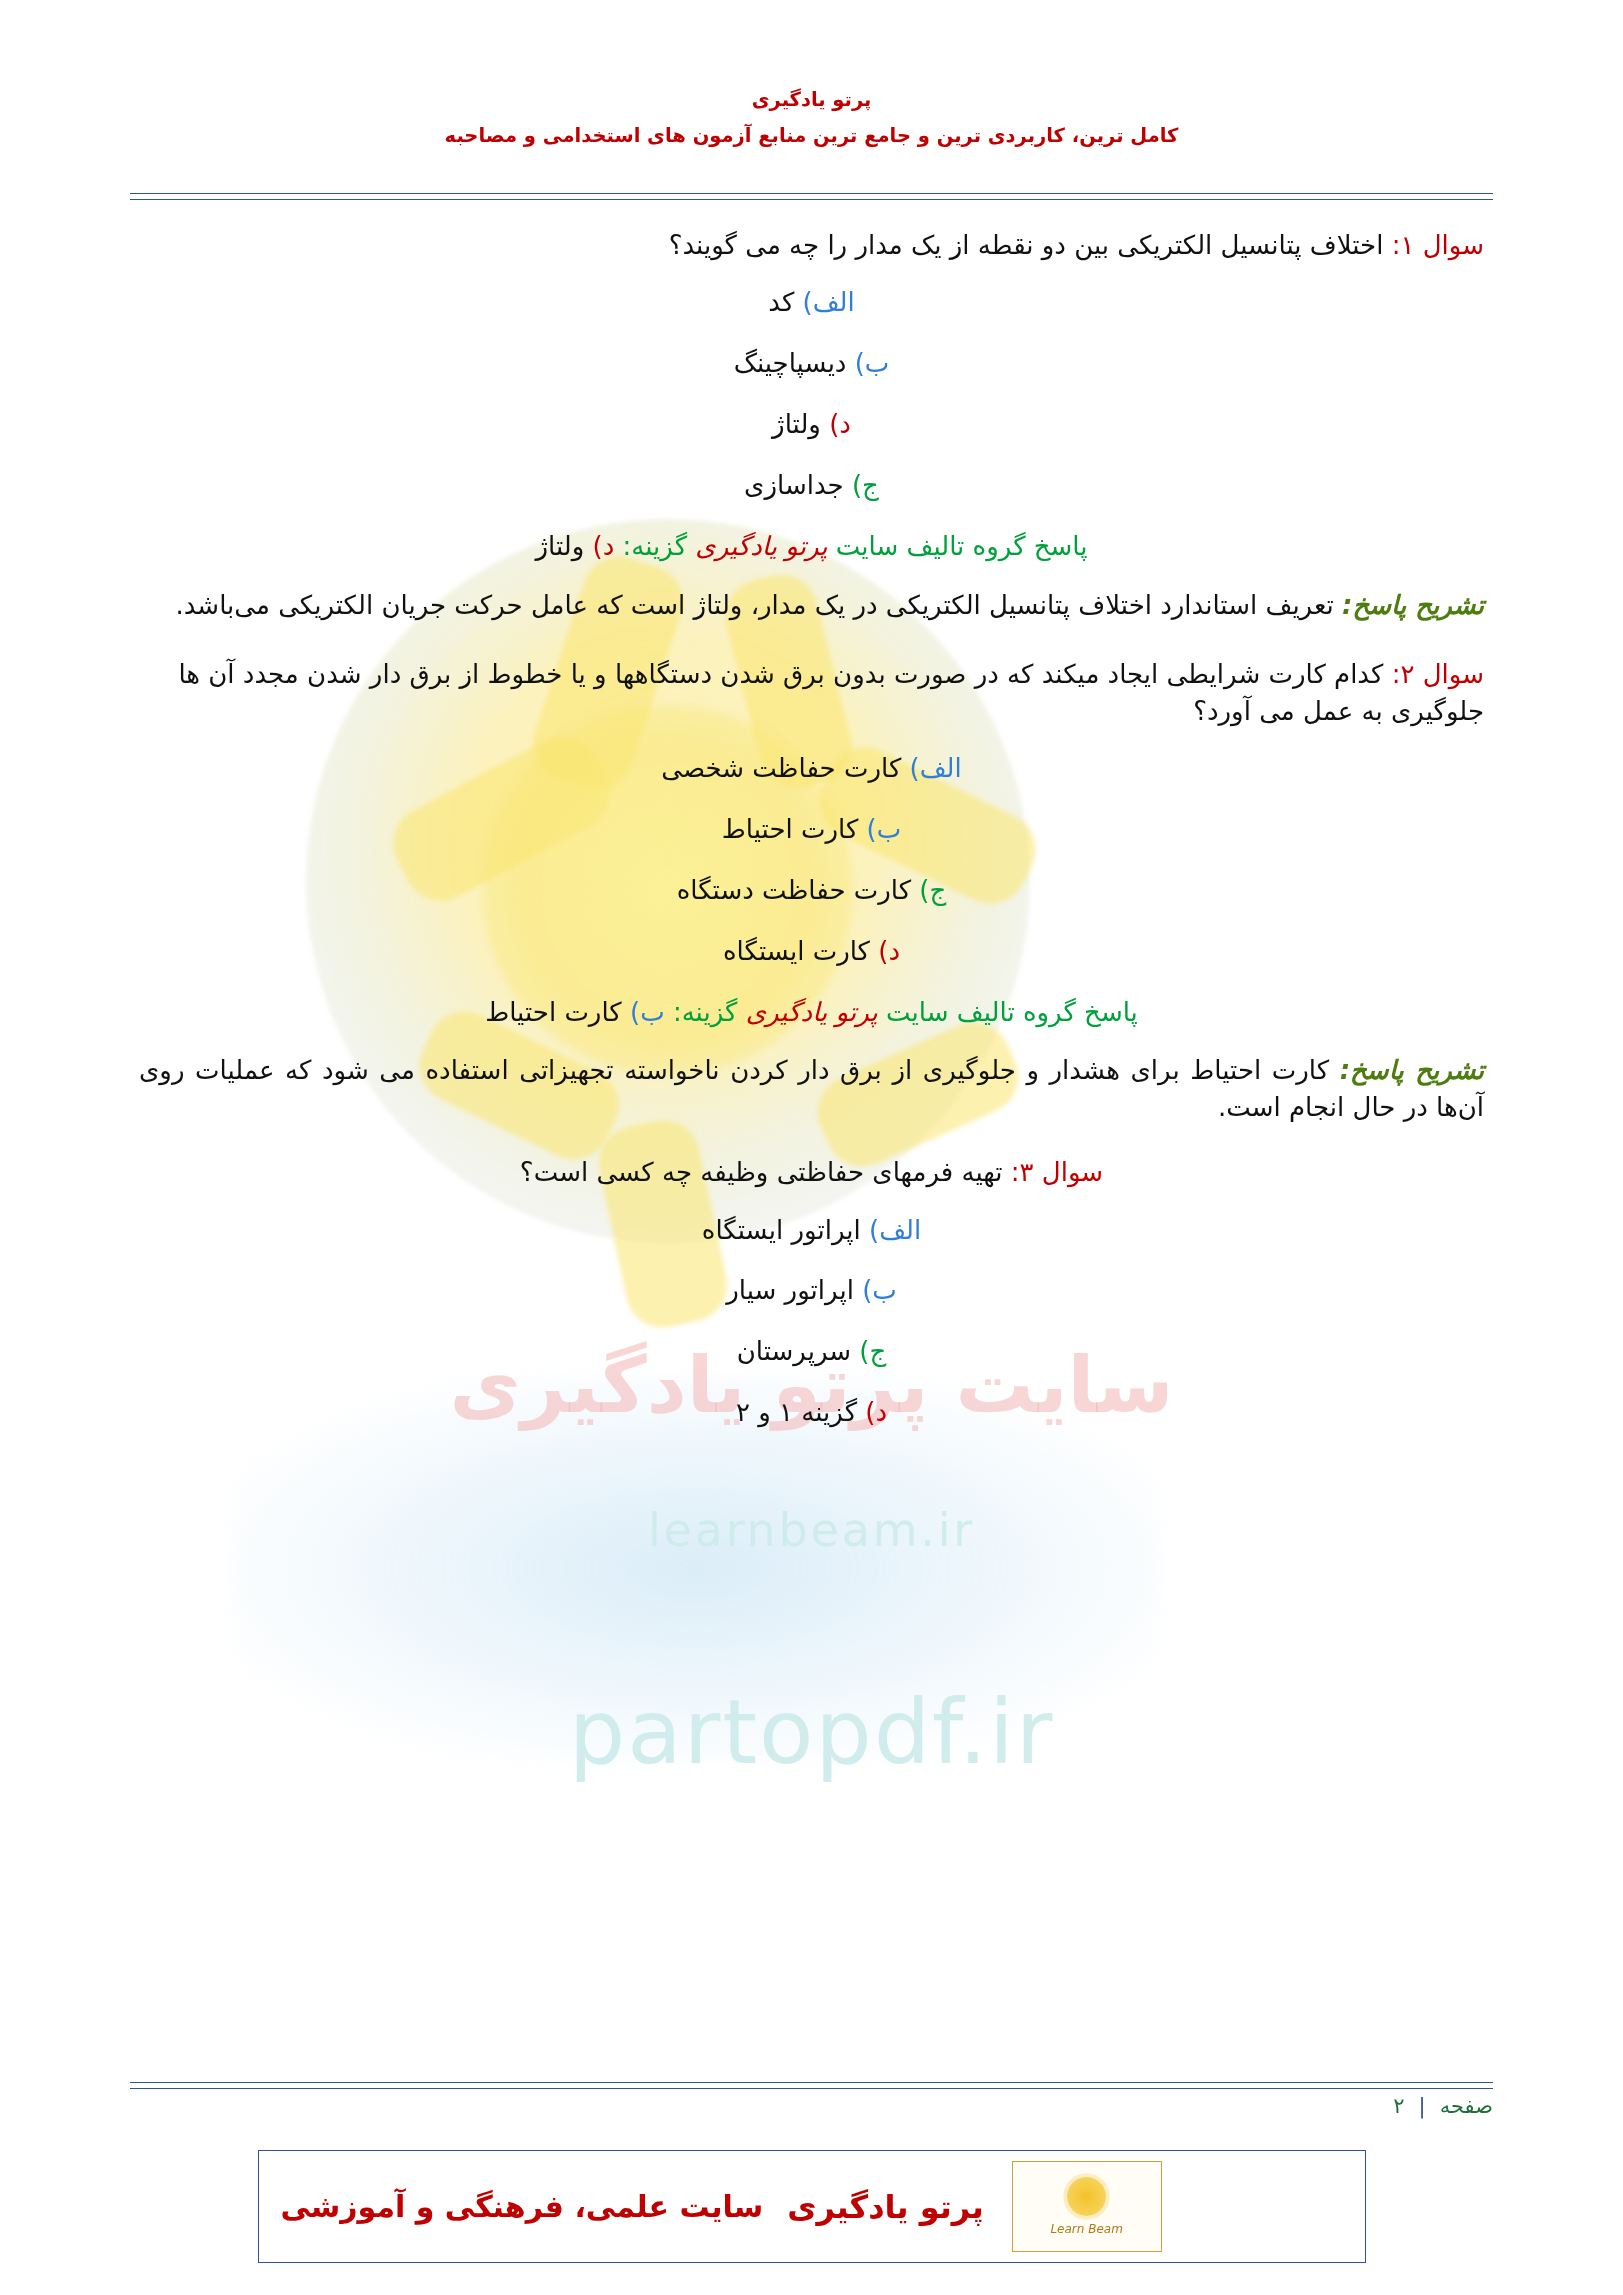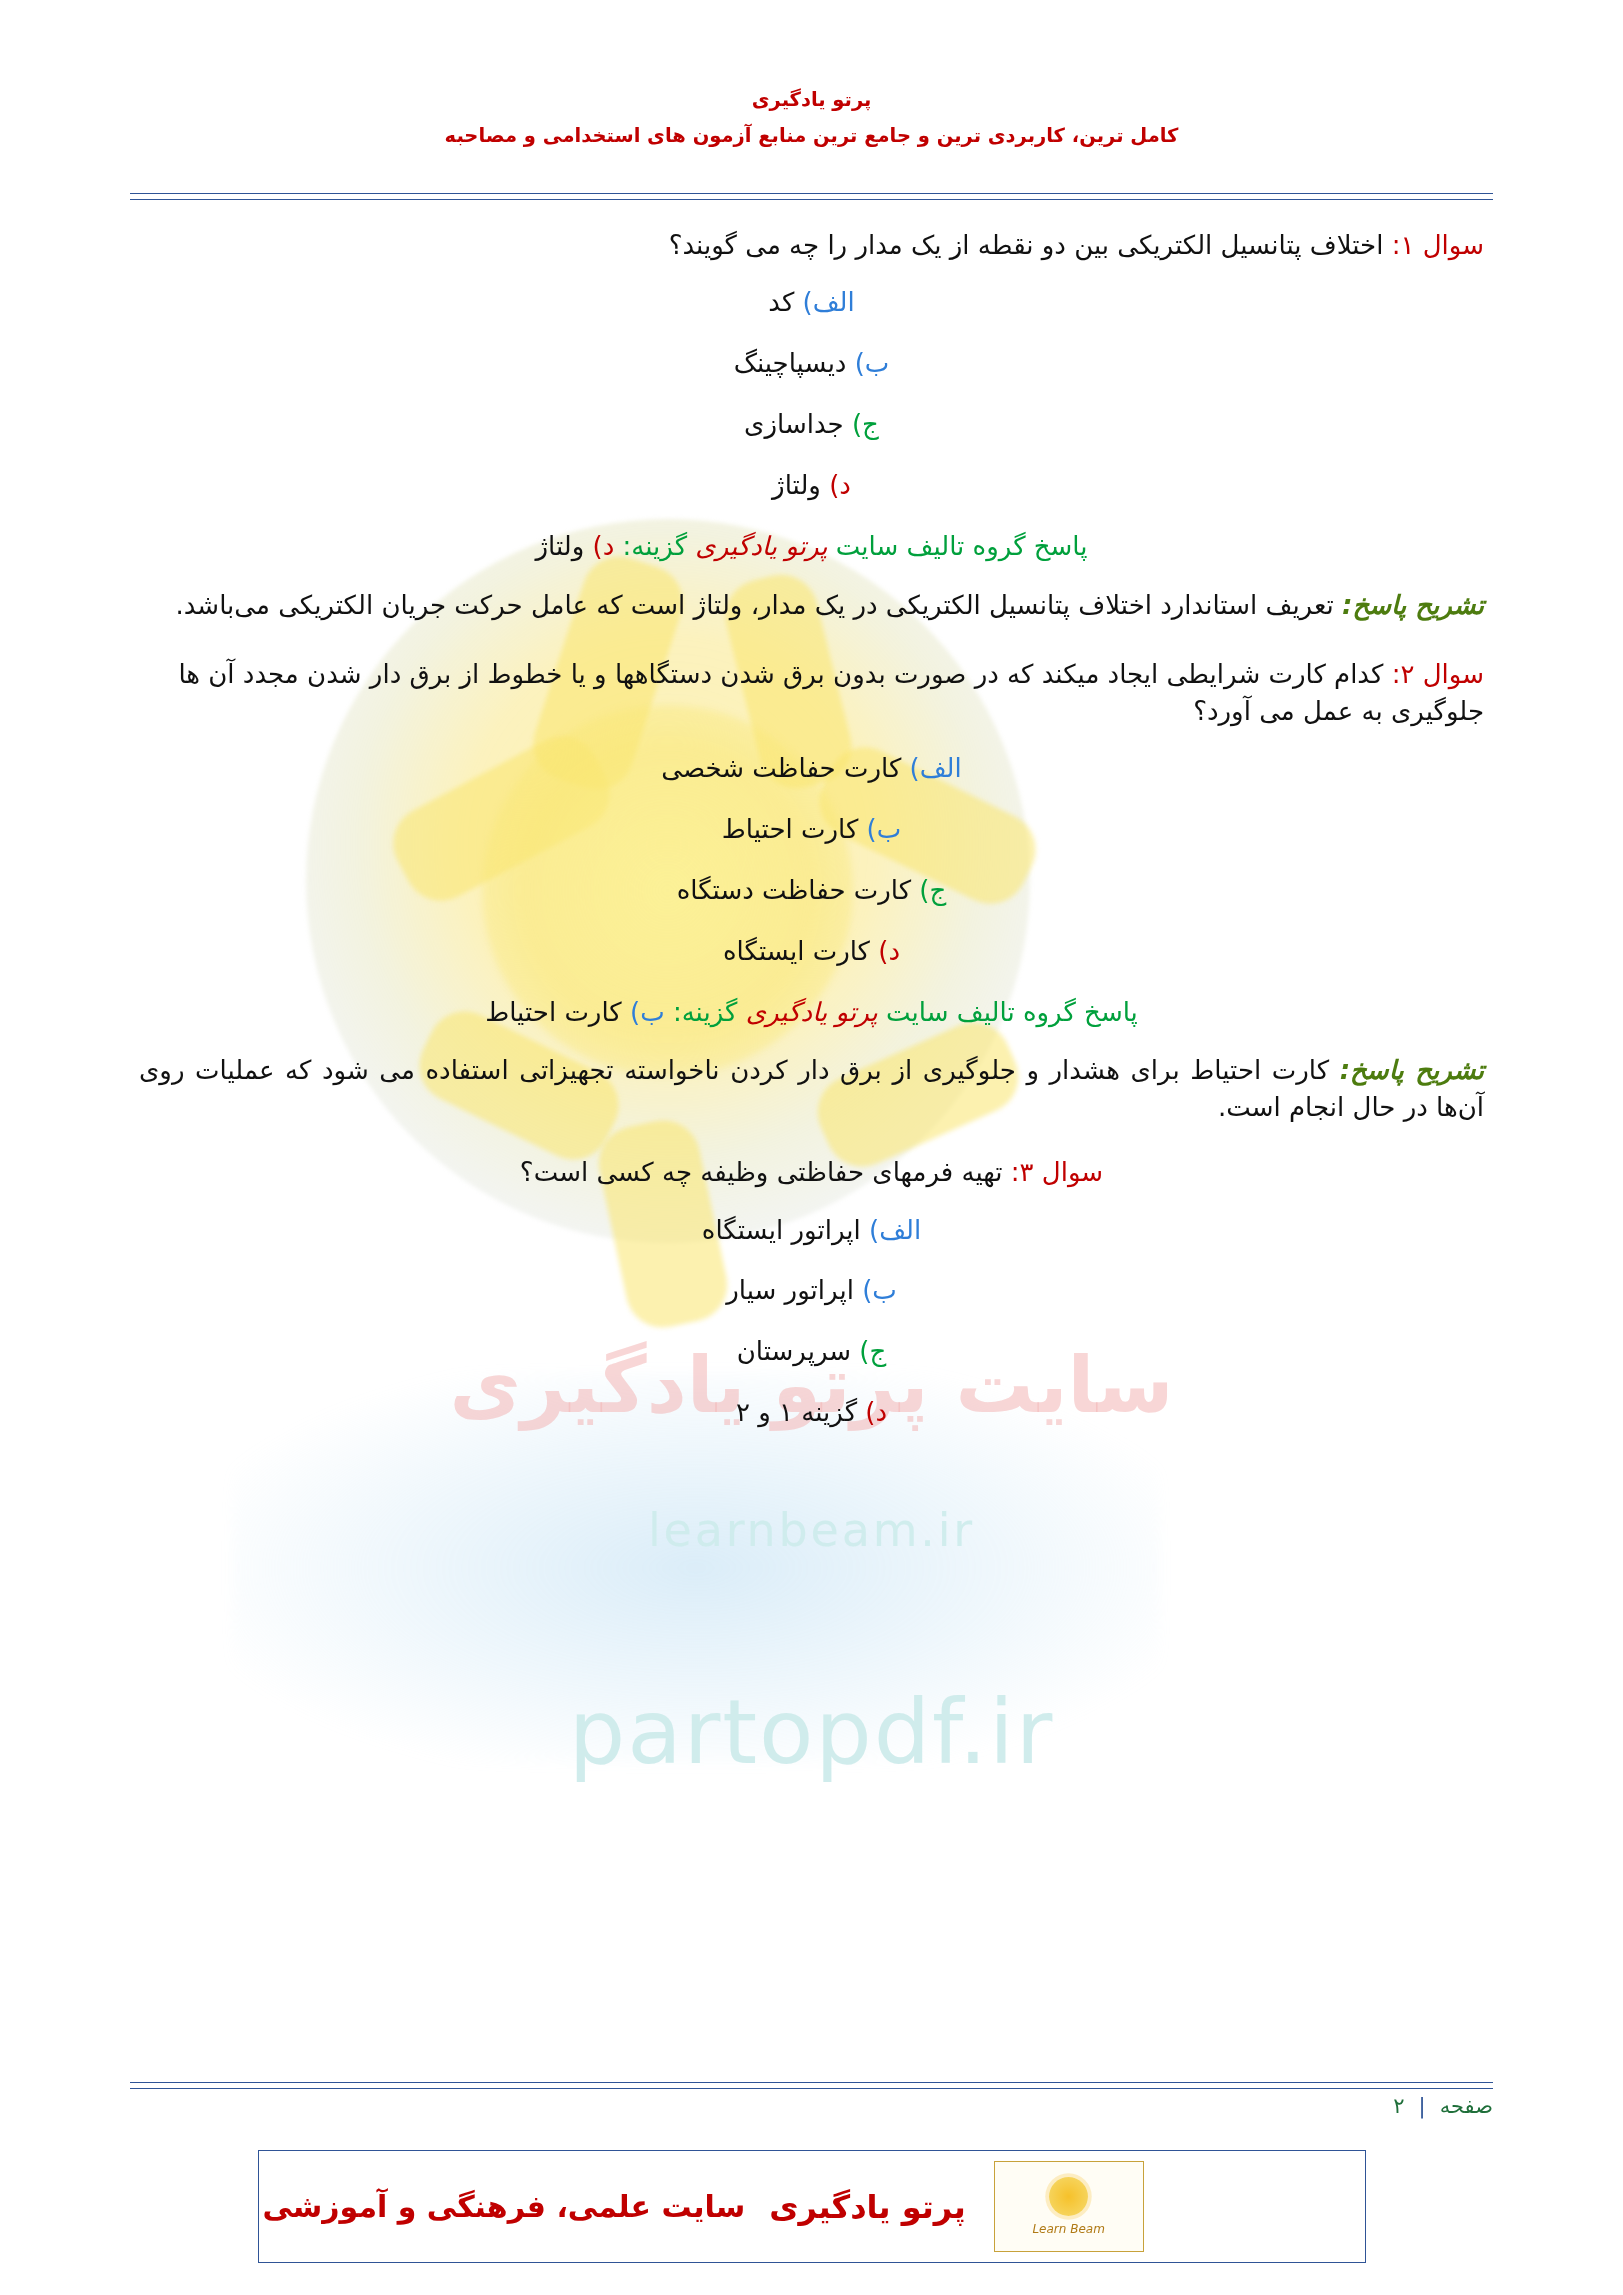--- a/index.html
+++ b/index.html
@@ -206,21 +206,21 @@
     width: 1108px;
     height: 113px;
     border: 1.9px solid #2f5496;
     background: #ffffff;
     display: flex;
     flex-direction: row-reverse;
     align-items: center;
     justify-content: flex-start;
     z-index: 6;
     box-sizing: border-box;
-    padding: 0 4px;
+    padding: 0 22px;
   }
   .footer-slogan {
     color: #c00000;
     font-size: 30px;
     font-weight: bold;
     margin-right: 24px;
     white-space: nowrap;
   }
   .footer-brand-fa {
     color: #c00000;
@@ -290,26 +290,26 @@
     </p>
     <p class="line opt-line">
       <span class="opt-alef">الف)</span>
       <span>کد</span>
     </p>
     <p class="line opt-line">
       <span class="opt-be">ب)</span>
       <span>دیسپاچینگ</span>
     </p>
     <p class="line opt-line">
+      <span class="opt-dal">د)</span>
+      <span>ولتاژ</span>
+    </p>
+    <p class="line opt-line">
       <span class="opt-jim">ج)</span>
       <span>جداسازی</span>
-    </p>
-    <p class="line opt-line">
-      <span class="opt-dal">د)</span>
-      <span>ولتاژ</span>
     </p>
     <p class="line ans-line">
       <span class="ans-green">پاسخ گروه تالیف سایت</span>
       <span class="ans-brand">پرتو یادگیری</span>
       <span class="ans-gray">گزینه:</span>
       <span class="opt-dal">د)</span>
       <span>ولتاژ</span>
     </p>
     <p class="line exp-line">
       <span class="exp-head">تشریح پاسخ:</span>

